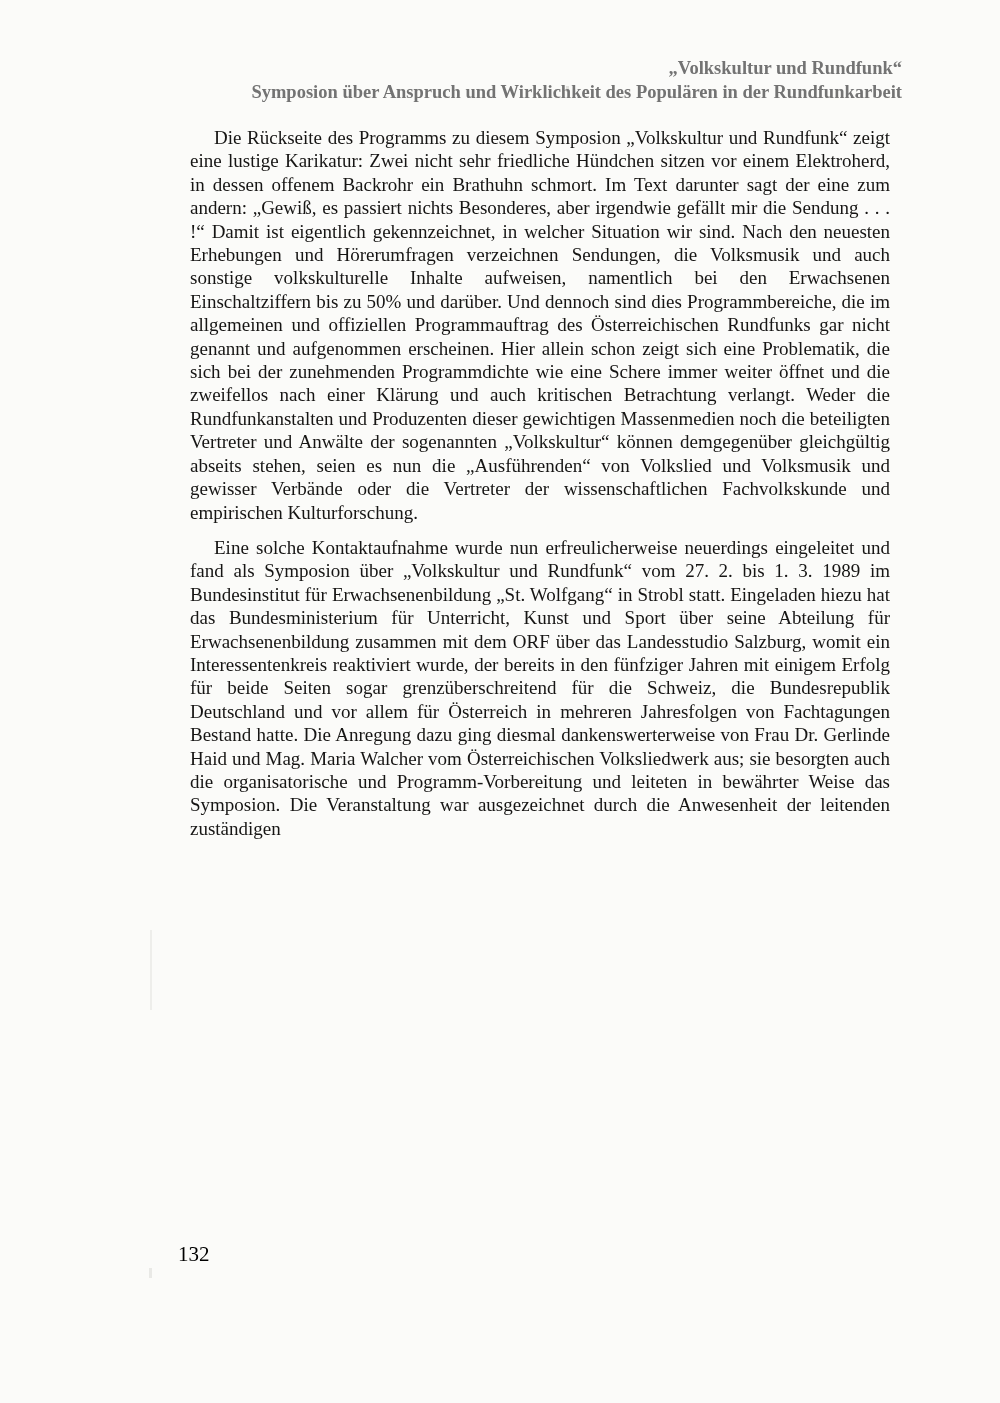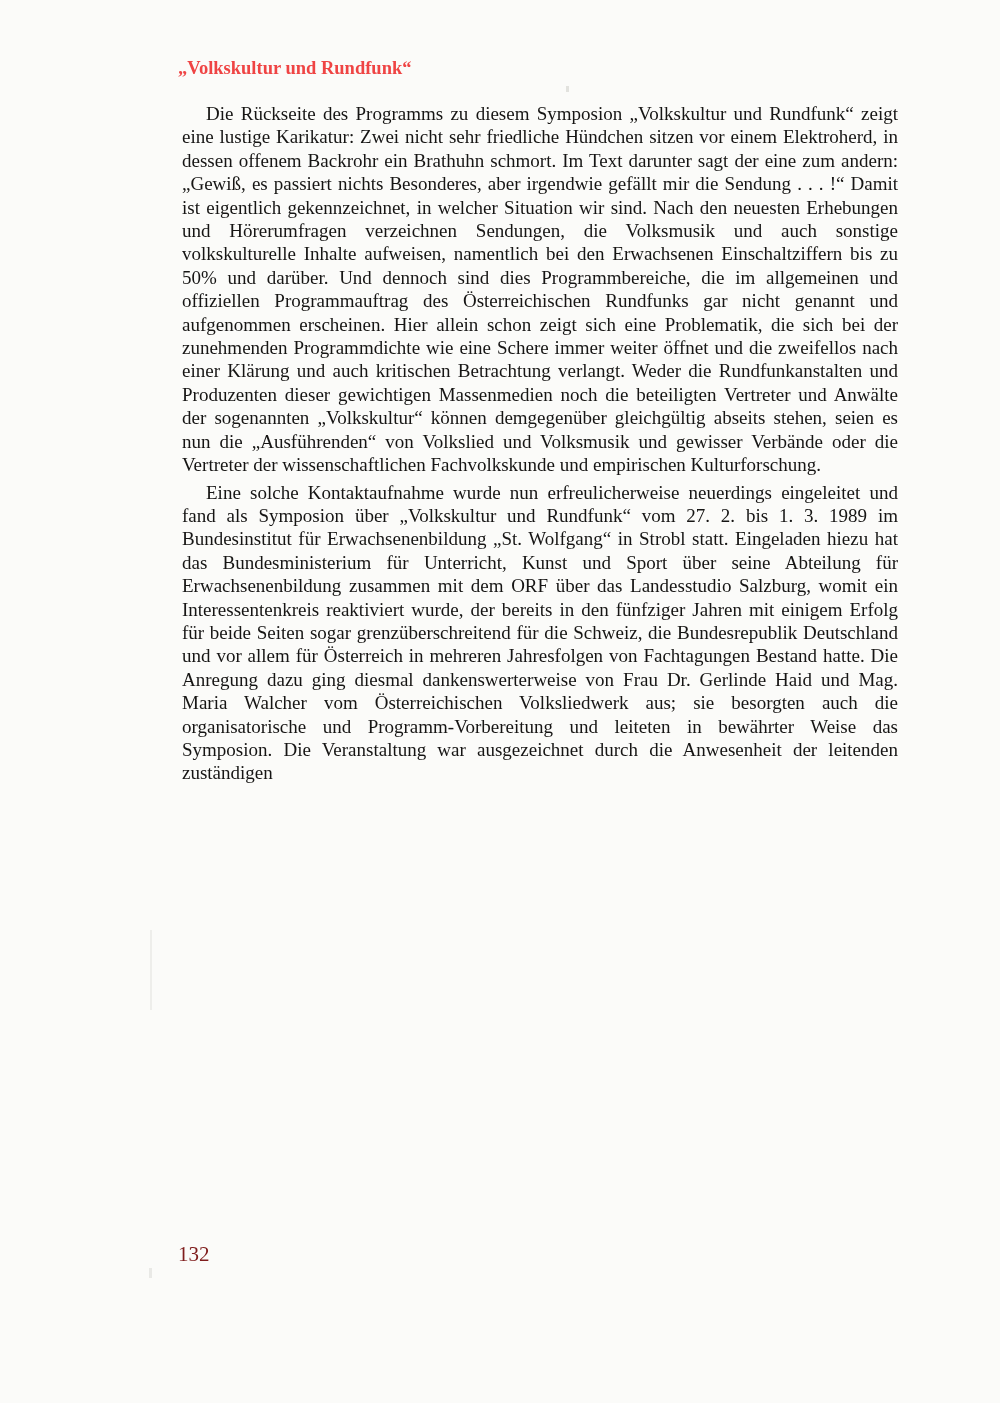--- a/index.html
+++ b/index.html
@@ -55,62 +55,63 @@
     margin: 0;
     margin-top: 340px;
     font-size: 41px;
     font-weight: normal;
     text-align: center;
     letter-spacing: 1px;
     color: #111;
   }
   .subtitle-block {
     margin-top: 56px;
-    text-align: left;
+    text-align: right;
     font-weight: bold;
     font-size: 18.5px;
     line-height: 24px;
-    color: #ef4444;
+    color: #737373;
   }
   .body-text {
     margin-top: 22px;
   }
   .body-text p {
-    margin: 4px;
+    margin: 12px;
     font-size: 19px;
     line-height: 23.4px;
     text-align: justify;
     text-indent: 24px;
     color: #161514;
   }
   .body-text p + p {
     margin-top: 4px;
   }
   .page-number {
     position: absolute;
     left: 178px;
     top: 1242px;
     font-size: 21px;
-    color: #7f1d1d;
+    color: #000000;
   }
 </style>
 </head>
 <body>
 
 <div class="page">
 
   <div class="scan-artifact artifact-top"></div>
   <div class="scan-artifact artifact-left-1"></div>
   <div class="scan-artifact artifact-left-2"></div>
 
   <div class="content">
 
 
     <div class="subtitle-block">
       <div>„Volkskultur und Rundfunk“</div>
+      <div>Symposion über Anspruch und Wirklichkeit des Populären in der Rundfunkarbeit</div>
     </div>
 
     <div class="body-text">
       <p>Die Rückseite des Programms zu diesem Symposion „Volkskultur und Rundfunk“ zeigt eine lustige Karikatur: Zwei nicht sehr friedliche Hündchen sitzen vor einem Elektroherd, in dessen offenem Backrohr ein Brathuhn schmort. Im Text darunter sagt der eine zum andern: „Gewiß, es passiert nichts Besonderes, aber irgendwie gefällt mir die Sendung . . . !“ Damit ist eigentlich gekennzeichnet, in welcher Situation wir sind. Nach den neuesten Erhebungen und Hörerumfragen verzeichnen Sendungen, die Volksmusik und auch sonstige volkskulturelle Inhalte aufweisen, namentlich bei den Erwachsenen Einschaltziffern bis zu 50% und darüber. Und dennoch sind dies Programmbereiche, die im allgemeinen und offiziellen Programmauftrag des Österreichischen Rundfunks gar nicht genannt und aufgenommen erscheinen. Hier allein schon zeigt sich eine Problematik, die sich bei der zunehmenden Programmdichte wie eine Schere immer weiter öffnet und die zweifellos nach einer Klärung und auch kritischen Betrachtung verlangt. Weder die Rundfunkanstalten und Produzenten dieser gewichtigen Massenmedien noch die beteiligten Vertreter und Anwälte der sogenannten „Volkskultur“ können demgegenüber gleichgültig abseits stehen, seien es nun die „Ausführenden“ von Volkslied und Volksmusik und gewisser Verbände oder die Vertreter der wissenschaftlichen Fachvolkskunde und empirischen Kulturforschung.</p>
       <p>Eine solche Kontaktaufnahme wurde nun erfreulicherweise neuerdings eingeleitet und fand als Symposion über „Volkskultur und Rundfunk“ vom 27. 2. bis 1. 3. 1989 im Bundesinstitut für Erwachsenenbildung „St. Wolfgang“ in Strobl statt. Eingeladen hiezu hat das Bundesministerium für Unterricht, Kunst und Sport über seine Abteilung für Erwachsenenbildung zusammen mit dem ORF über das Landesstudio Salzburg, womit ein Interessentenkreis reaktiviert wurde, der bereits in den fünfziger Jahren mit einigem Erfolg für beide Seiten sogar grenzüberschreitend für die Schweiz, die Bundesrepublik Deutschland und vor allem für Österreich in mehreren Jahresfolgen von Fachtagungen Bestand hatte. Die Anregung dazu ging diesmal dankenswerterweise von Frau Dr. Gerlinde Haid und Mag. Maria Walcher vom Österreichischen Volksliedwerk aus; sie besorgten auch die organisatorische und Programm-Vorbereitung und leiteten in bewährter Weise das Symposion. Die Veranstaltung war ausgezeichnet durch die Anwesenheit der leitenden zuständigen</p>
     </div>
 
   </div>
 
   <div class="page-number">132</div>

